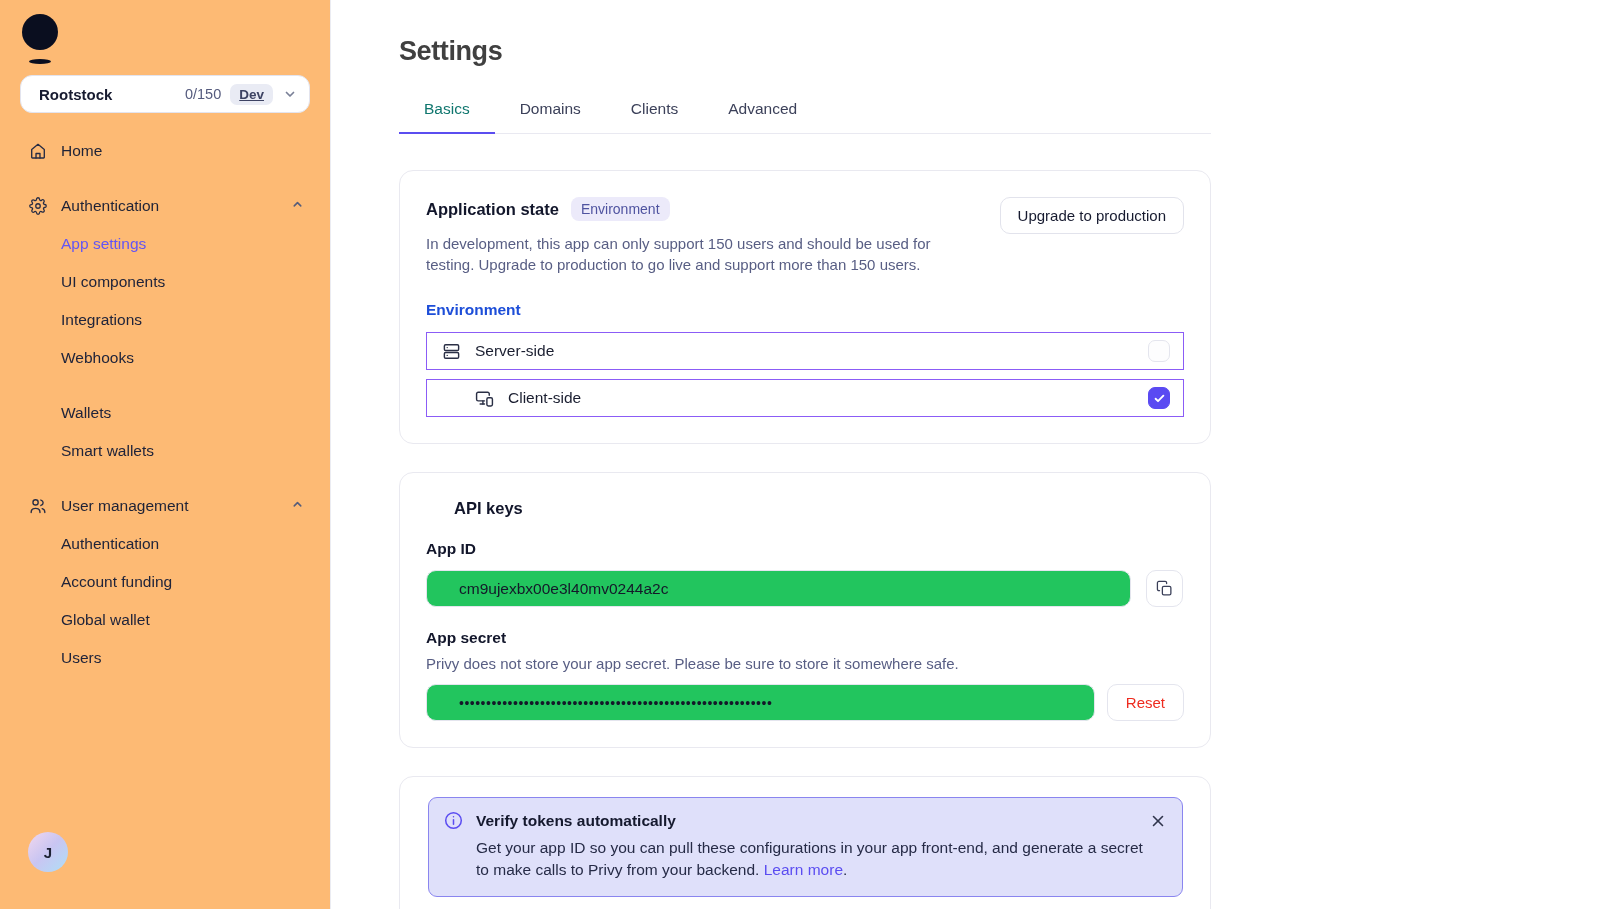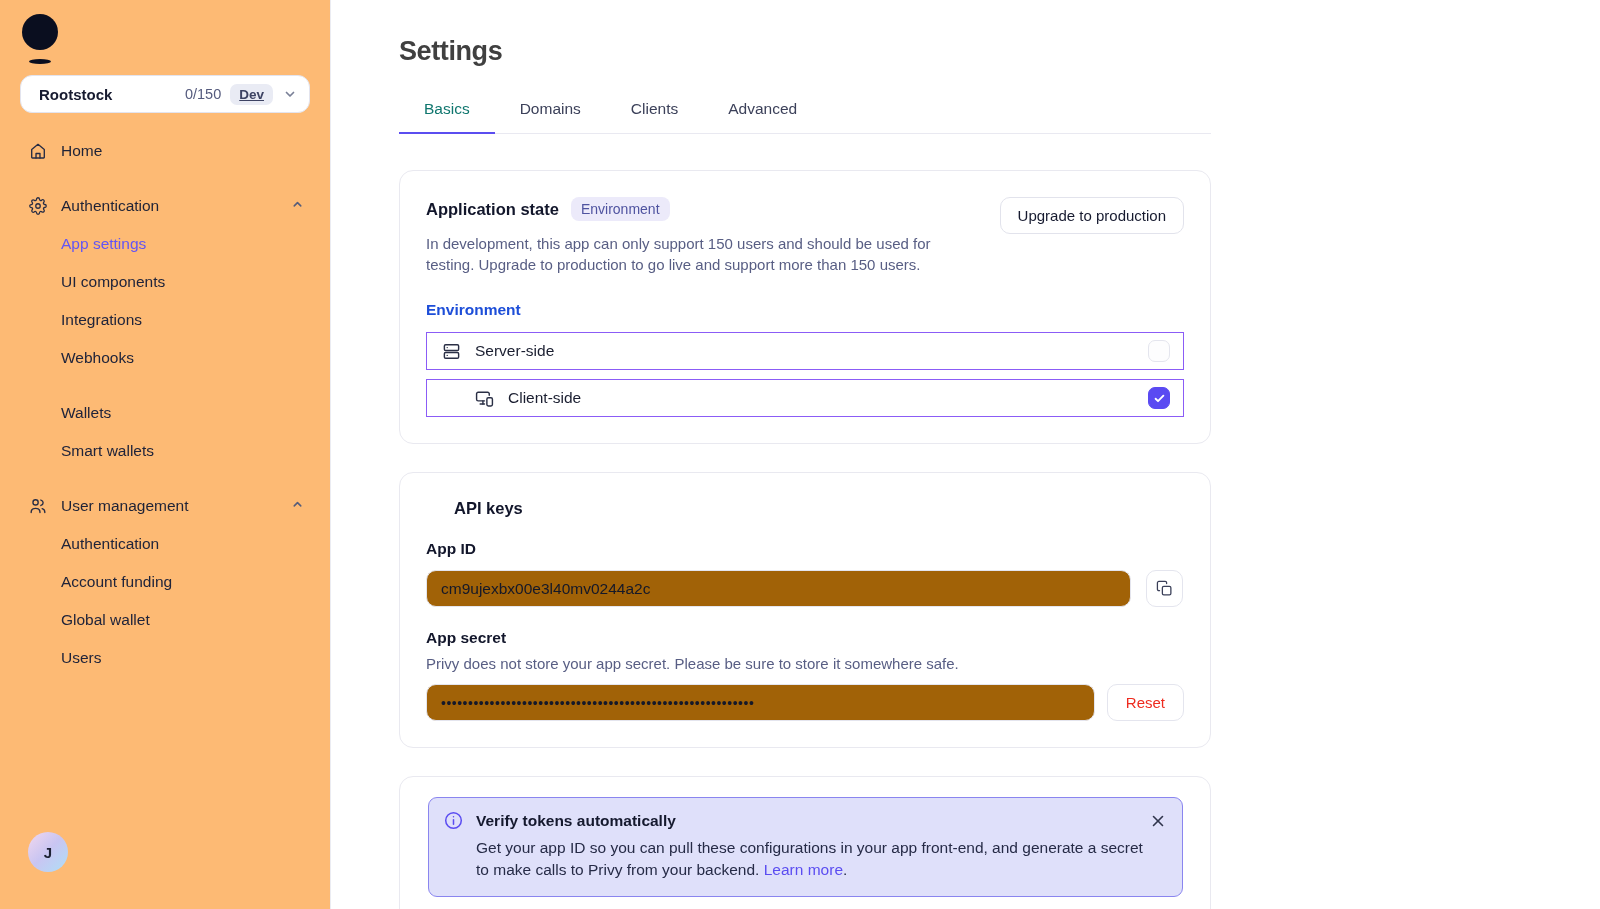--- a/index.html
+++ b/index.html
@@ -69,22 +69,22 @@
   .env-row + .env-row { margin-top:9px;padding-left:48px; }
   .env-row .eicon { width:19px; height:19px; margin-right:14px; color:#2a2f45; display:flex; align-items:center; }
   .env-row .elabel { flex:1; font-size:15.5px; color:#1a1e30; }
   .checkbox { width:22px; height:22px; border-radius:7px; border:1.5px solid #e4e5ee; background:#fdfdfe; cursor:pointer; }
   .checkbox.checked { background:#5a4af2; border-color:#5a4af2; display:flex; align-items:center; justify-content:center; }
 
   .apikeys-title { font-size:16.5px; font-weight:600; color:#12162b;margin-left:28px; }
   .field-label { margin-top:22px; font-size:15.5px; font-weight:600; color:#12162b; }
   .field-desc { margin-top:8px; font-size:15px; color:#585e84; }
   .field-row { margin-top:12px; display:flex; align-items:center; }
-  .text-input { height:37px; border:1px solid #e4e5ee; border-radius:10px; padding:0 14px;
-                font-size:15.5px; color:#141829; font-family:inherit; background:#a16207; outline:none; }
+  .text-input { height:37px; border:1px solid #e4e5ee; border-radius:10px; padding:0 32px;
+                font-size:15.5px; color:#141829; font-family:inherit; background:#22c55e; outline:none; }
   .appid-input { width:705px; }
   .icon-btn { width:37px; height:37px; margin-left:15px; border:1px solid #e4e5ee; border-radius:10px;
               background:#fff; display:flex; align-items:center; justify-content:center;
               color:#3a3f58; cursor:pointer; }
   .secret-input { width:670px; letter-spacing:0.5px; font-size:14px; }
   .btn-reset { margin-left:12px; height:37px; padding:0 18px; border:1px solid #e4e5ee; border-radius:10px;
                background:#fff; font-size:15px; font-weight:500; color:#ee2b1f; cursor:pointer; font-family:inherit; }
 
   .card3 { padding:20px 27px 28px 28px; }
   .banner { background:#dfe0fa; border:1px solid #8a85ef; border-radius:9px; padding:13px 15px 16px 15px; }

